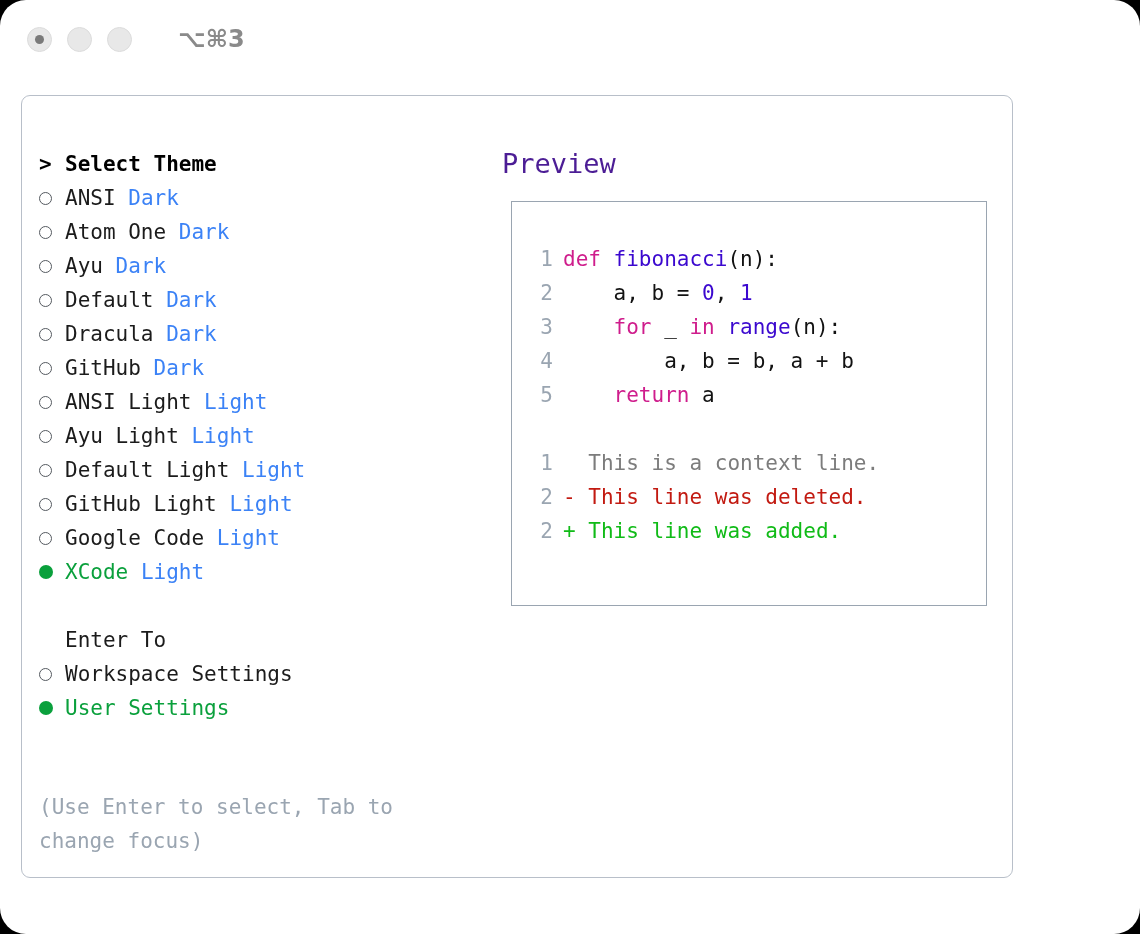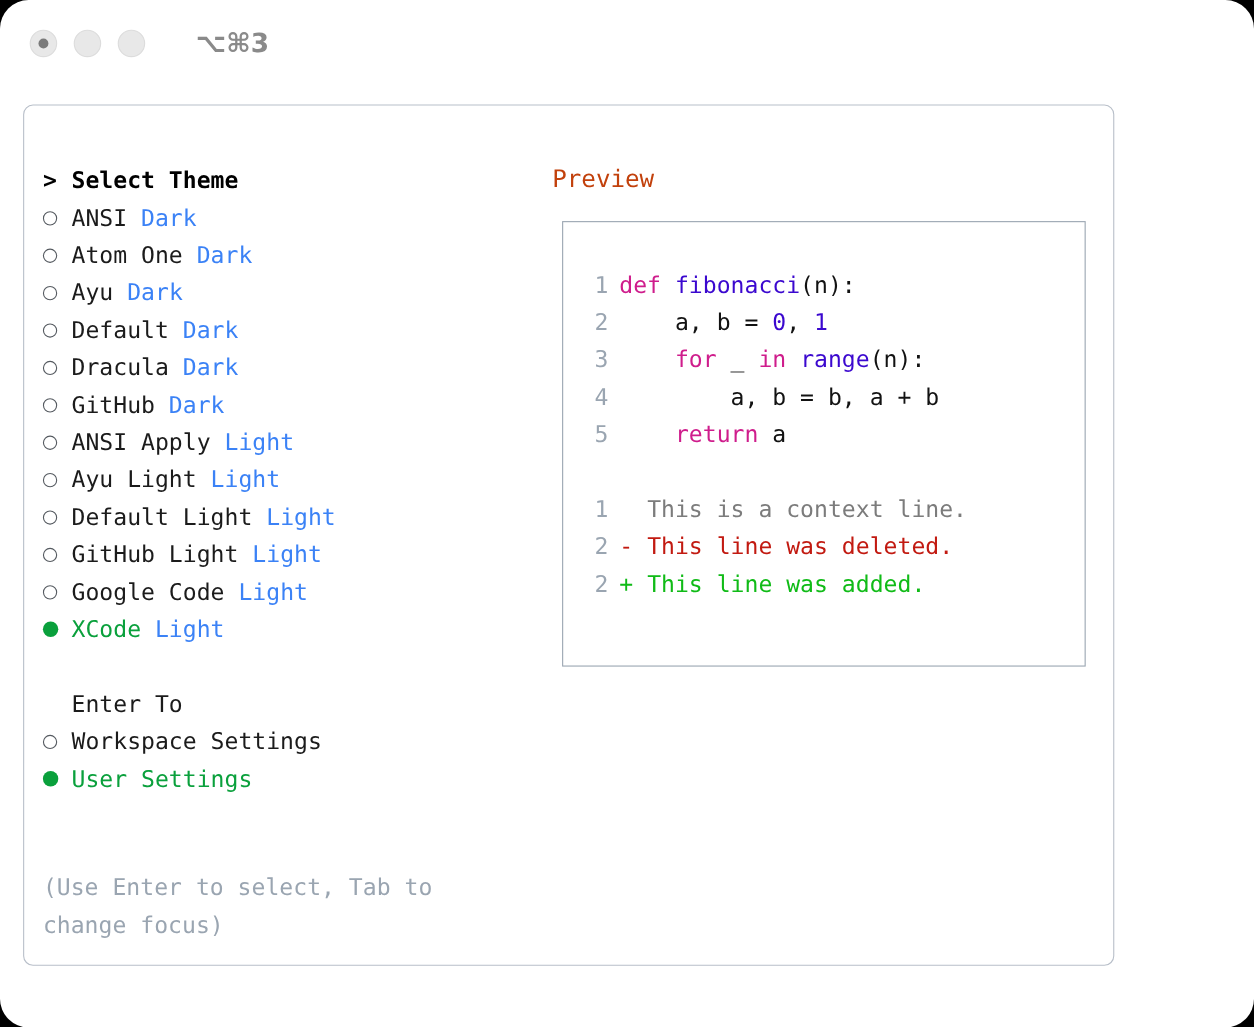--- a/index.html
+++ b/index.html
@@ -138,22 +138,22 @@
   }
 
   
   #right-col {
     position: absolute;
     left: 480px;
     top: 51px;
     width: 490px;
   }
   #preview-title {
-    font-size: 22px;
-    color: #c2410c;
+    font-size: 27px;
+    color: #4c1d95;
     line-height: 34px;
     height: 34px;
   }
   #preview-box {
     position: absolute;
     left: 9px;
     top: 54px;
     width: 476px;
     height: 405px;
     border: 1.5px solid #9aa5b1;
@@ -212,21 +212,21 @@
         <span class="caret">&gt;</span><span>Select Theme</span>
       </div>
 
       <div id="theme-list">
           <div class="row"><span class="bullet-cell"><span class="circle-open"></span></span><span class="theme-name">ANSI</span><span> </span><span class="theme-kind">Dark</span></div>
           <div class="row"><span class="bullet-cell"><span class="circle-open"></span></span><span class="theme-name">Atom One</span><span> </span><span class="theme-kind">Dark</span></div>
           <div class="row"><span class="bullet-cell"><span class="circle-open"></span></span><span class="theme-name">Ayu</span><span> </span><span class="theme-kind">Dark</span></div>
           <div class="row"><span class="bullet-cell"><span class="circle-open"></span></span><span class="theme-name">Default</span><span> </span><span class="theme-kind">Dark</span></div>
           <div class="row"><span class="bullet-cell"><span class="circle-open"></span></span><span class="theme-name">Dracula</span><span> </span><span class="theme-kind">Dark</span></div>
           <div class="row"><span class="bullet-cell"><span class="circle-open"></span></span><span class="theme-name">GitHub</span><span> </span><span class="theme-kind">Dark</span></div>
-          <div class="row"><span class="bullet-cell"><span class="circle-open"></span></span><span class="theme-name">ANSI Apply</span><span> </span><span class="theme-kind">Light</span></div>
+          <div class="row"><span class="bullet-cell"><span class="circle-open"></span></span><span class="theme-name">ANSI Light</span><span> </span><span class="theme-kind">Light</span></div>
           <div class="row"><span class="bullet-cell"><span class="circle-open"></span></span><span class="theme-name">Ayu Light</span><span> </span><span class="theme-kind">Light</span></div>
           <div class="row"><span class="bullet-cell"><span class="circle-open"></span></span><span class="theme-name">Default Light</span><span> </span><span class="theme-kind">Light</span></div>
           <div class="row"><span class="bullet-cell"><span class="circle-open"></span></span><span class="theme-name">GitHub Light</span><span> </span><span class="theme-kind">Light</span></div>
           <div class="row"><span class="bullet-cell"><span class="circle-open"></span></span><span class="theme-name">Google Code</span><span> </span><span class="theme-kind">Light</span></div>
           <div class="row"><span class="bullet-cell"><span class="circle-fill"></span></span><span class="theme-name sel">XCode</span><span> </span><span class="theme-kind">Light</span></div>
         </div>
 
       <div class="spacer-row"></div>
 
       <div class="row">

